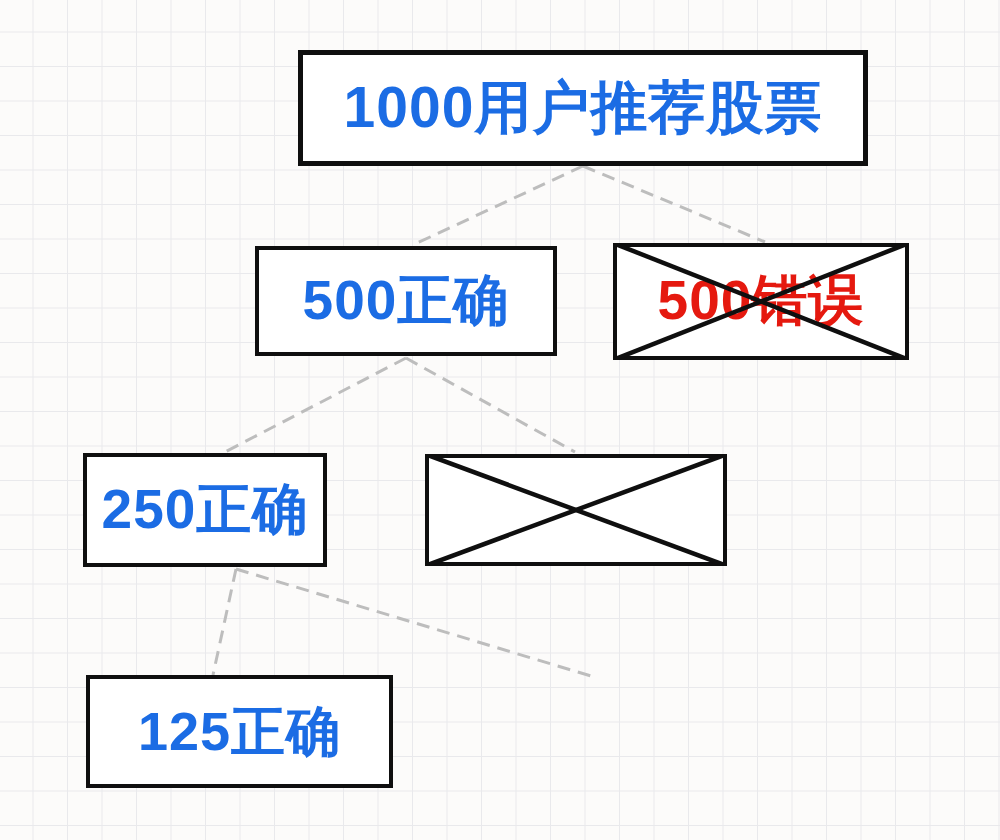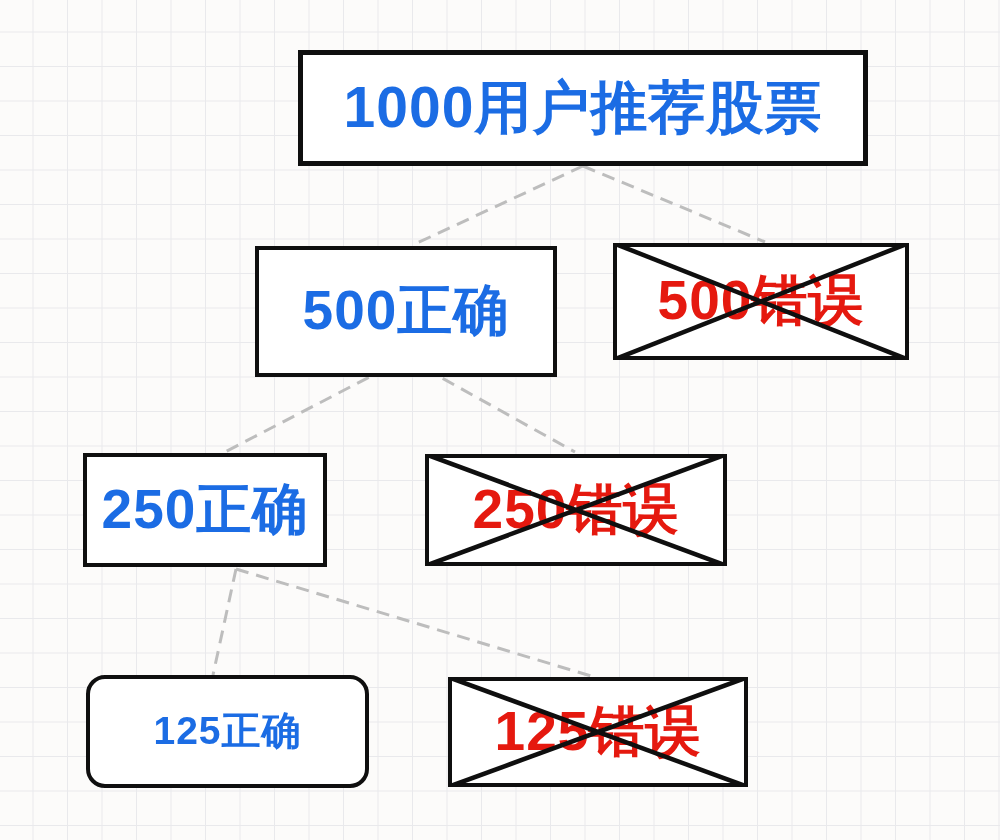--- a/index.html
+++ b/index.html
@@ -41,25 +41,25 @@
     line-height:1;
     white-space:nowrap;
   }
   .node .label {
     font-weight:bold;
     letter-spacing:1px;
     transform:translateY(-1px);
   }
 
   .n-root { left:298px; top:50px;  width:570px; height:116px; border-width:5px; font-size:57px; }
-  .n-l2c  { left:255px; top:246px; width:302px; height:131px; font-size:55px; }
+  .n-l2c  { left:255px; top:246px; width:302px; height:110px; font-size:55px; }
   .n-l2w  { left:613px; top:243px; width:296px; height:117px; font-size:55px; }
   .n-l3c  { left:83px;  top:453px; width:244px; height:114px; font-size:55px; }
   .n-l3w  { left:425px; top:454px; width:302px; height:112px; font-size:55px; }
-  .n-l4c  { left:86px;  top:675px; width:283px; height:113px; font-size:39px;border-radius:19px; }
+  .n-l4c  { left:86px;  top:675px; width:307px; height:113px; font-size:54px; }
   .n-l4w  { left:448px; top:677px; width:300px; height:110px; font-size:55px; }
 
   .correct .label, .root-label { color:var(--correct-text, #1b6ce4); }
   .wrong .label { color:var(--wrong-text, #e5190f); }
 
   svg.cross {
     position:absolute; inset:-4px;
     width:calc(100% + 8px); height:calc(100% + 8px);
     pointer-events:none;
   }
@@ -97,32 +97,24 @@
       <line x1="0" y1="0" x2="100" y2="100"></line>
       <line x1="100" y1="0" x2="0" y2="100"></line>
     </svg>
   </div>
 
   <div class="node n-l3c correct">
     <span class="label">250正确</span>
   </div>
 
   <div class="node n-l3w wrong">
-    <span class="label">250错误</span>
     <svg class="cross" viewBox="0 0 100 100" preserveAspectRatio="none" xmlns="http://www.w3.org/2000/svg">
       <line x1="0" y1="0" x2="100" y2="100"></line>
       <line x1="100" y1="0" x2="0" y2="100"></line>
     </svg>
   </div>
 
   <div class="node n-l4c correct">
     <span class="label">125正确</span>
   </div>
 
-  <div class="node n-l4w wrong">
-    <span class="label">125错误</span>
-    <svg class="cross" viewBox="0 0 100 100" preserveAspectRatio="none" xmlns="http://www.w3.org/2000/svg">
-      <line x1="0" y1="0" x2="100" y2="100"></line>
-      <line x1="100" y1="0" x2="0" y2="100"></line>
-    </svg>
-  </div>
 
 </div>
 
 </body></html>

